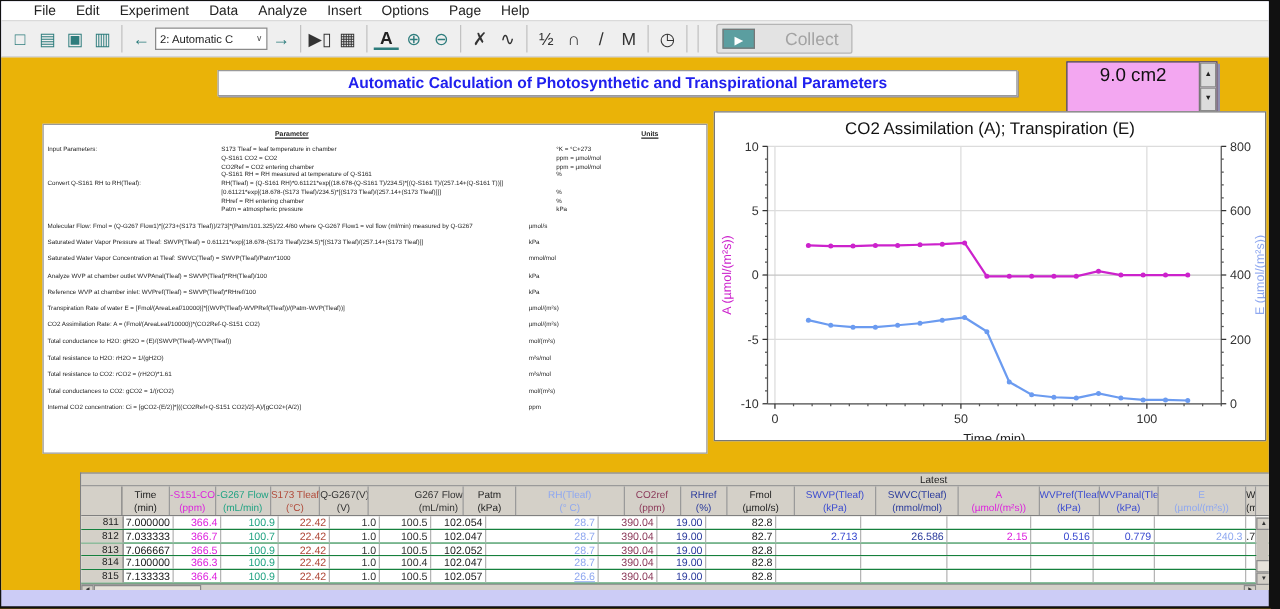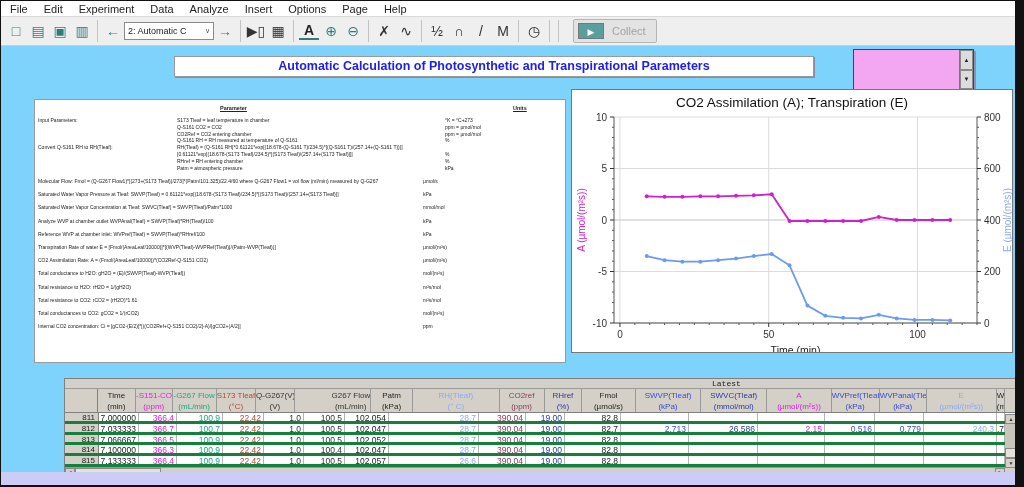--- a/index.html
+++ b/index.html
@@ -1,46 +1,46 @@
 <!DOCTYPE html>
 <html><head>
 <meta charset="utf-8">
 <style>
   * { box-sizing: border-box; margin:0; padding:0; }
   body { width:1024px; height:487px; background:#111; position:relative; overflow:hidden;
          font-family:"Liberation Sans", sans-serif; }
   .window { position:absolute; left:1px; top:1px; width:1014px; height:484px; background:#ccccf6; }
 
   
-  .menubar { height:15px; background:#fff; display:flex; align-items:center; padding-left:1px; }
+  .menubar { height:15px; background:#fff; display:flex; align-items:center; padding-left:18px; }
   .menu-item { font-size:11px; color:#222; padding:0 8px; cursor:default; }
 
   
   .toolbar { height:30px; background:#efefef; border-top:1px solid #dadada; border-bottom:1px solid #cdcdcd;
              display:flex; align-items:center; padding-left:4px; }
   .tbi { min-width:20px; height:22px; display:flex; align-items:center; justify-content:center;
          font-size:14px; color:#2e7d7d; margin:0 1px; }
   .tbi.dark { color:#333; }
   .tbi.a-ruler { color:#222; font-weight:bold; border-bottom:2px solid #2e7d7d; height:18px; }
   .sep { width:1px; height:22px; background:#c2c2c2; margin:0 4px; }
   .dd { width:90px; height:18px; background:#fff; border:1px solid #8a8a8a; font-size:9px;
         display:flex; align-items:center; justify-content:space-between; padding:0 3px; color:#222; }
   .dd .caret { font-size:7px; color:#555; }
   .collect { display:flex; align-items:center; height:24px; background:#e3e3e3; border:1px solid #b5b5b5;
              padding:0 10px 0 4px; margin-left:10px; border-radius:2px; }
   .collect .play { width:26px; height:16px; background:#5b9ea0; color:#fff; font-size:9px; text-align:center;
                    line-height:16px; border:1px solid #777; }
-  .collect .clabel { color:#a3a3a3; font-size:11px; margin-left:8px; }
+  .collect .clabel { color:#a3a3a3; font-size:14px; margin-left:24px; }
 
   
   .statusbar { height:12px; background:#f7f7f7; border-bottom:1px solid #b9b9c9; display:flex; align-items:center; }
   .statusbar span { font-size:9px; color:#222; padding-left:6px; }
 
   
-  .main { position:relative; height:426px; background:#7dd3fc; overflow:hidden; }
+  .main { position:relative; height:426px; background:#eab308; overflow:hidden; }
 
   .title-box { position:absolute; left:173px; top:10px; width:640px; height:21px; background:#fff;
                border:1px solid #9a9a9a; box-shadow:1px 1px 0 #8888a0; text-align:center; line-height:19px;
                color:#2020ee; font-weight:bold; font-size:12.5px; }
 
   .arealeaf { position:absolute; left:852px; top:3px; width:121px; height:41px; background:#f3a7f1;
               border:1px solid #444; box-shadow:2px 2px 0 #9090b0; display:flex; }
   .al-text { flex:1; text-align:center; font-size:15px; line-height:19px; padding-top:1px; color:#111; }
   .spinner { width:14px; border-left:1px solid #777; display:flex; flex-direction:column; }
   .sp-btn { flex:1; background:#dcdcdc; border:1px solid #8a8a8a; font-size:6px; display:flex;
@@ -50,26 +50,26 @@
             border:1px solid #9a9a9a; font-size:5px; color:#222; overflow:hidden; }
   .p-line { position:absolute; white-space:nowrap; }
   .p-head { font-weight:bold; text-decoration:underline; font-size:5.5px; }
 
   .chartbox { position:absolute; left:570px; top:43px; width:442px; height:264px; background:#fff;
               border:1px solid #777; }
 
   .tablebox { position:absolute; left:63px; top:332px; width:952px; height:97px; background:#d4d0c8;
               border-left:1px solid #808080; border-top:1px solid #808080; font-size:8.5px; }
   .t-band { height:10px; position:relative; border-bottom:1px solid #9a9a9a; background:#d4d0c8; }
-  .t-band span { position:absolute; left:647px; top:0; font-size:8px; color:#222; line-height:10px;font-family:Liberation Mono, monospace; }
+  .t-band span { position:absolute; left:671px; top:0; font-size:8px; color:#222; line-height:10px; }
   .t-hdr { display:flex; height:24px; background:#d4d0c8; border-bottom:1px solid #808080; }
   .t-hcell { border-right:1px solid #9a9a9a; text-align:center; font-size:8px; line-height:11px;
              overflow:hidden; white-space:nowrap; padding-top:1px; }
   .t-gut { width:34px; background:#d4d0c8; border-right:1px solid #808080; }
-  .t-row { display:flex; height:10.8px; background:#fff; border-bottom:3px solid #15803d; }
+  .t-row { display:flex; height:10.8px; background:#fff; border-bottom:1px solid #15803d; }
   .t-rownum { width:34px; background:#d4d0c8; border-right:1px solid #808080; text-align:right;
               padding-right:3px; font-size:8px; line-height:10px; color:#222; }
   .t-cell { border-right:1px solid #b5b5b5; text-align:right; padding-right:2px; line-height:10px;
             overflow:hidden; white-space:nowrap; }
   .hscroll { display:flex; height:9px; width:940px; background:#d4d0c8; border-top:1px solid #9a9a9a; }
   .hs-btn { width:10px; font-size:5px; text-align:center; line-height:7px; background:#d4d0c8;
             border:1px solid #8a8a8a; color:#333; }
   .hs-thumb { width:86px; background:#e6e2da; border:1px solid #8a8a8a; }
   .hs-track { flex:1; }
   .vscroll { position:absolute; left:940px; top:35px; width:12px; height:54px; display:flex;
@@ -136,20 +136,21 @@
 
 
   <div class="main">
 
     <div class="title-box">
       <span>Automatic Calculation of Photosynthetic and Transpirational Parameters</span>
     </div>
 
     <div class="arealeaf">
       <div class="al-text">
+        <div>9.0 cm2</div>
       </div>
       <div class="spinner">
         <div class="sp-btn">▲</div>
         <div class="sp-btn">▼</div>
       </div>
     </div>
 
     <div class="params" id="params">
       <span class="p-line p-head" style="left:185px;top:5px;">Parameter</span>
       <span class="p-line p-head" style="left:478px;top:5px;">Units</span>

